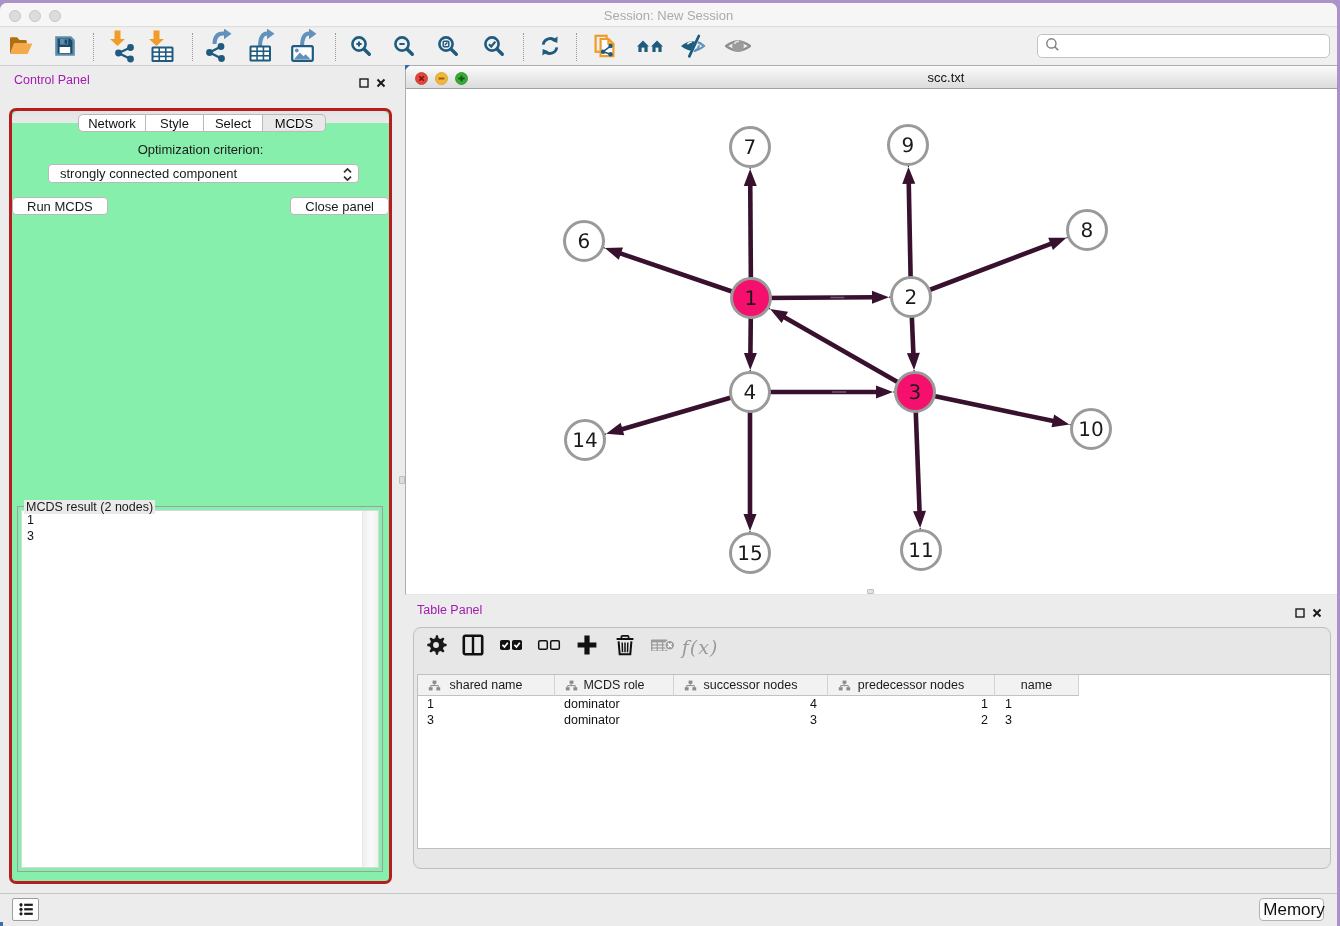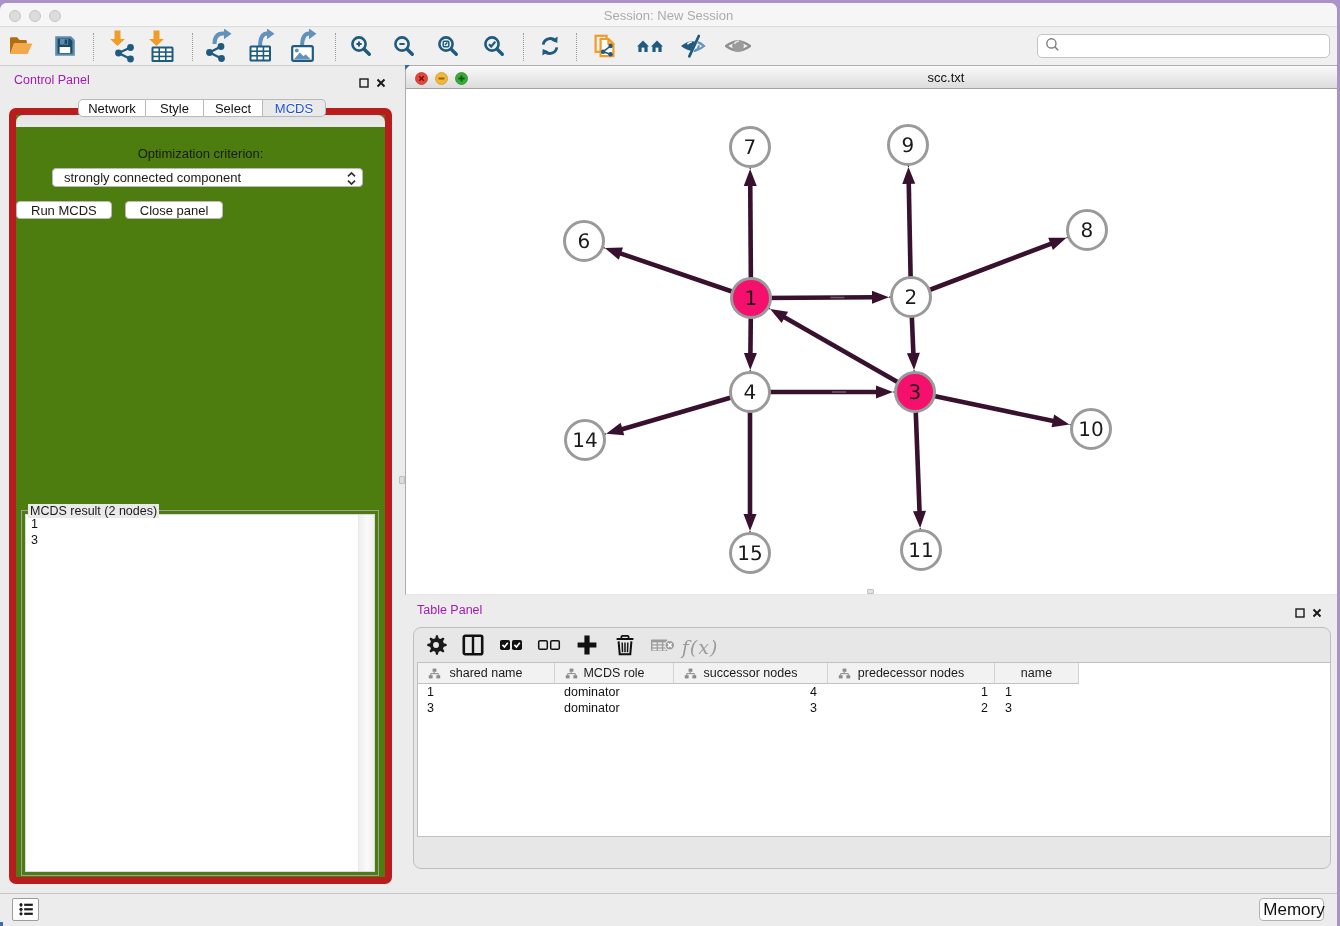--- a/index.html
+++ b/index.html
@@ -18,36 +18,36 @@
   border-bottom:1px solid #cfcfcf; }
 .tbtn { position:absolute; top:3px; width:34px; height:34px; display:flex; align-items:center; justify-content:center; }
 .vsep { position:absolute; top:5px; height:28px; width:0; border-left:1px dotted #999; }
 .search { position:absolute; top:6px; width:293px; height:24px; background:#fff;
   border:1px solid #c3c3c3; border-radius:5px; display:flex; align-items:center; padding-left:7px; }
 .search input { border:none; outline:none; flex:1; font-size:12px; font-family:inherit; background:transparent; margin-left:5px; }
 
 .cpanel { position:absolute; left:8px; top:65px; width:384px; height:822px; }
 .phead-title { position:absolute; left:6px; top:5px; font-size:12.5px; color:#a21caf; }
 .phead-icons { position:absolute; top:6px; display:flex; gap:7px; }
-.cp-box { position:absolute; left:1px; top:40px; right:0; bottom:6px; border:7px solid #b91c1c;
-  border-radius:7px; background:#4d7c0f; }
+.cp-box { position:absolute; left:1px; top:40px; right:0; bottom:6px; border:3px solid #b91c1c;
+  border-radius:7px; background:#86efac; }
 .cp-box:before { content:""; position:absolute; left:0; right:0; top:0; height:12px;
   background:linear-gradient(#e3e3e3,#eaeaea); border-radius:7px 7px 0 0; }
 .cp-tabs { position:absolute; top:31px; left:70px; height:18px; display:flex; z-index:3; }
 .seg { height:18px; background:#fff; border:1px solid #b9b9b9; border-left:none; font-size:13px;
-  color:#111; display:flex; align-items:center; justify-content:center; }
+  color:#111; display:flex; align-items:center; justify-content:center;margin-top:15px; }
 .seg:first-child { border-left:1px solid #b9b9b9; border-radius:5px 0 0 5px; }
 .seg:last-child { border-radius:0 5px 5px 0; }
-.seg.sel { background:#e9e9e9; color:#1d4ed8; text-shadow:0 1px 0 #fff, 0 -1px 0 #fff; }
+.seg.sel { background:#e9e9e9; color:#000000; text-shadow:0 1px 0 #fff, 0 -1px 0 #fff; }
 .opt-label { position:absolute; left:0; right:0; top:31px; text-align:center; font-size:13px; color:#1a1a1a; }
 .combo { position:absolute; left:36px; top:53px; width:311px; height:19px; background:#fff;
   border:1px solid #b9b9b9; border-radius:4px; font-size:13px; color:#1a1a1a;
   display:flex; align-items:center; padding-left:11px; }
 .combo .updown { position:absolute; right:5px; top:2px; }
-.btnrow { position:absolute; left:0; right:0; top:86px; display:flex; justify-content:flex-start; gap:13px; }
+.btnrow { position:absolute; left:0; right:0; top:86px; display:flex; justify-content:space-between; gap:13px; }
 .pushbtn { height:18px; background:#fff; border:1px solid #b9b9b9; border-radius:4px;
   font-size:13px; color:#1a1a1a; display:flex; align-items:center; justify-content:center; padding:0 14px; }
 .result-group { position:absolute; left:5px; right:6px; top:389px; height:372px; }
 .result-border { position:absolute; left:0; right:0; top:6px; bottom:0; border:1px solid #9f9f9f; }
 .result-title { position:absolute; left:7px; top:0; background:#eaeaea; padding:0 2px; font-size:12.5px; color:#1a1a1a; z-index:2; }
 .result-area { position:absolute; left:4px; right:4px; top:10px; bottom:4px; background:#fff; border:1px solid #d9d9d9; }
 .result-lines { padding:1px 0 0 5px; font-size:12.5px; color:#111; line-height:16px; white-space:pre; }
 .result-scroll { position:absolute; right:0; top:0; bottom:0; width:16px; background:linear-gradient(90deg,#efefef,#fafafa 55%,#f0f0f0); border-left:1px solid #e8e8e8; }
 
 .vdiv { position:absolute; left:392px; top:63px; width:13px; height:815px; }
@@ -60,21 +60,21 @@
 .ftitle { position:absolute; left:0; top:0; right:0; height:23px;
   background:linear-gradient(#fafafa,#dcdcdc); border-bottom:1px solid #a2a2a2; }
 .ftitle-text { text-align:center; line-height:23px; font-size:13px; color:#111; }
 .flights { position:absolute; left:9px; top:5px; display:flex; gap:7px; }
 .canvas { position:absolute; left:0; top:24px; right:0; bottom:0; background:#fff; }
 
 .tpanel { position:absolute; left:405px; top:595px; width:930px; height:293px; }
 .ttools { position:absolute; left:0; top:23px; right:0; height:48px; }
 .ttool { position:absolute; width:34px; height:34px; top:9px; display:flex; align-items:center; justify-content:center; }
 .tpane { position:absolute; left:8px; top:29px; width:918px; height:242px; border:1px solid #bfbfbf; border-radius:8px; background:#e7e7e7; }
-.ttable { position:absolute; left:12px; top:64px; width:914px; height:175px; background:#fff; border:1px solid #c0c0c0; }
+.ttable { position:absolute; left:12px; top:76px; width:914px; height:175px; background:#fff; border:1px solid #c0c0c0; }
 .thead { position:absolute; left:0; top:0; height:21px; display:flex; }
 .th { position:relative; height:21px; background:#f2f2f2; border-right:1px solid #d2d2d2; border-bottom:1px solid #c2c2c2;
   font-size:12.5px; color:#1a1a1a; display:flex; align-items:center; justify-content:center; }
 .th .colicon { position:absolute; left:10px; top:4px; }
 .trow { position:absolute; left:0; height:16px; display:flex; font-size:12.5px; color:#111; }
 .td { height:16px; line-height:16px; overflow:hidden; }
 .ttabs { position:absolute; top:270px; height:21px; display:flex; }
 .ttabs .seg { font-size:13px; height:21px; }
 .ttabs .seg.sel { background:#dcdcdc; }
 

